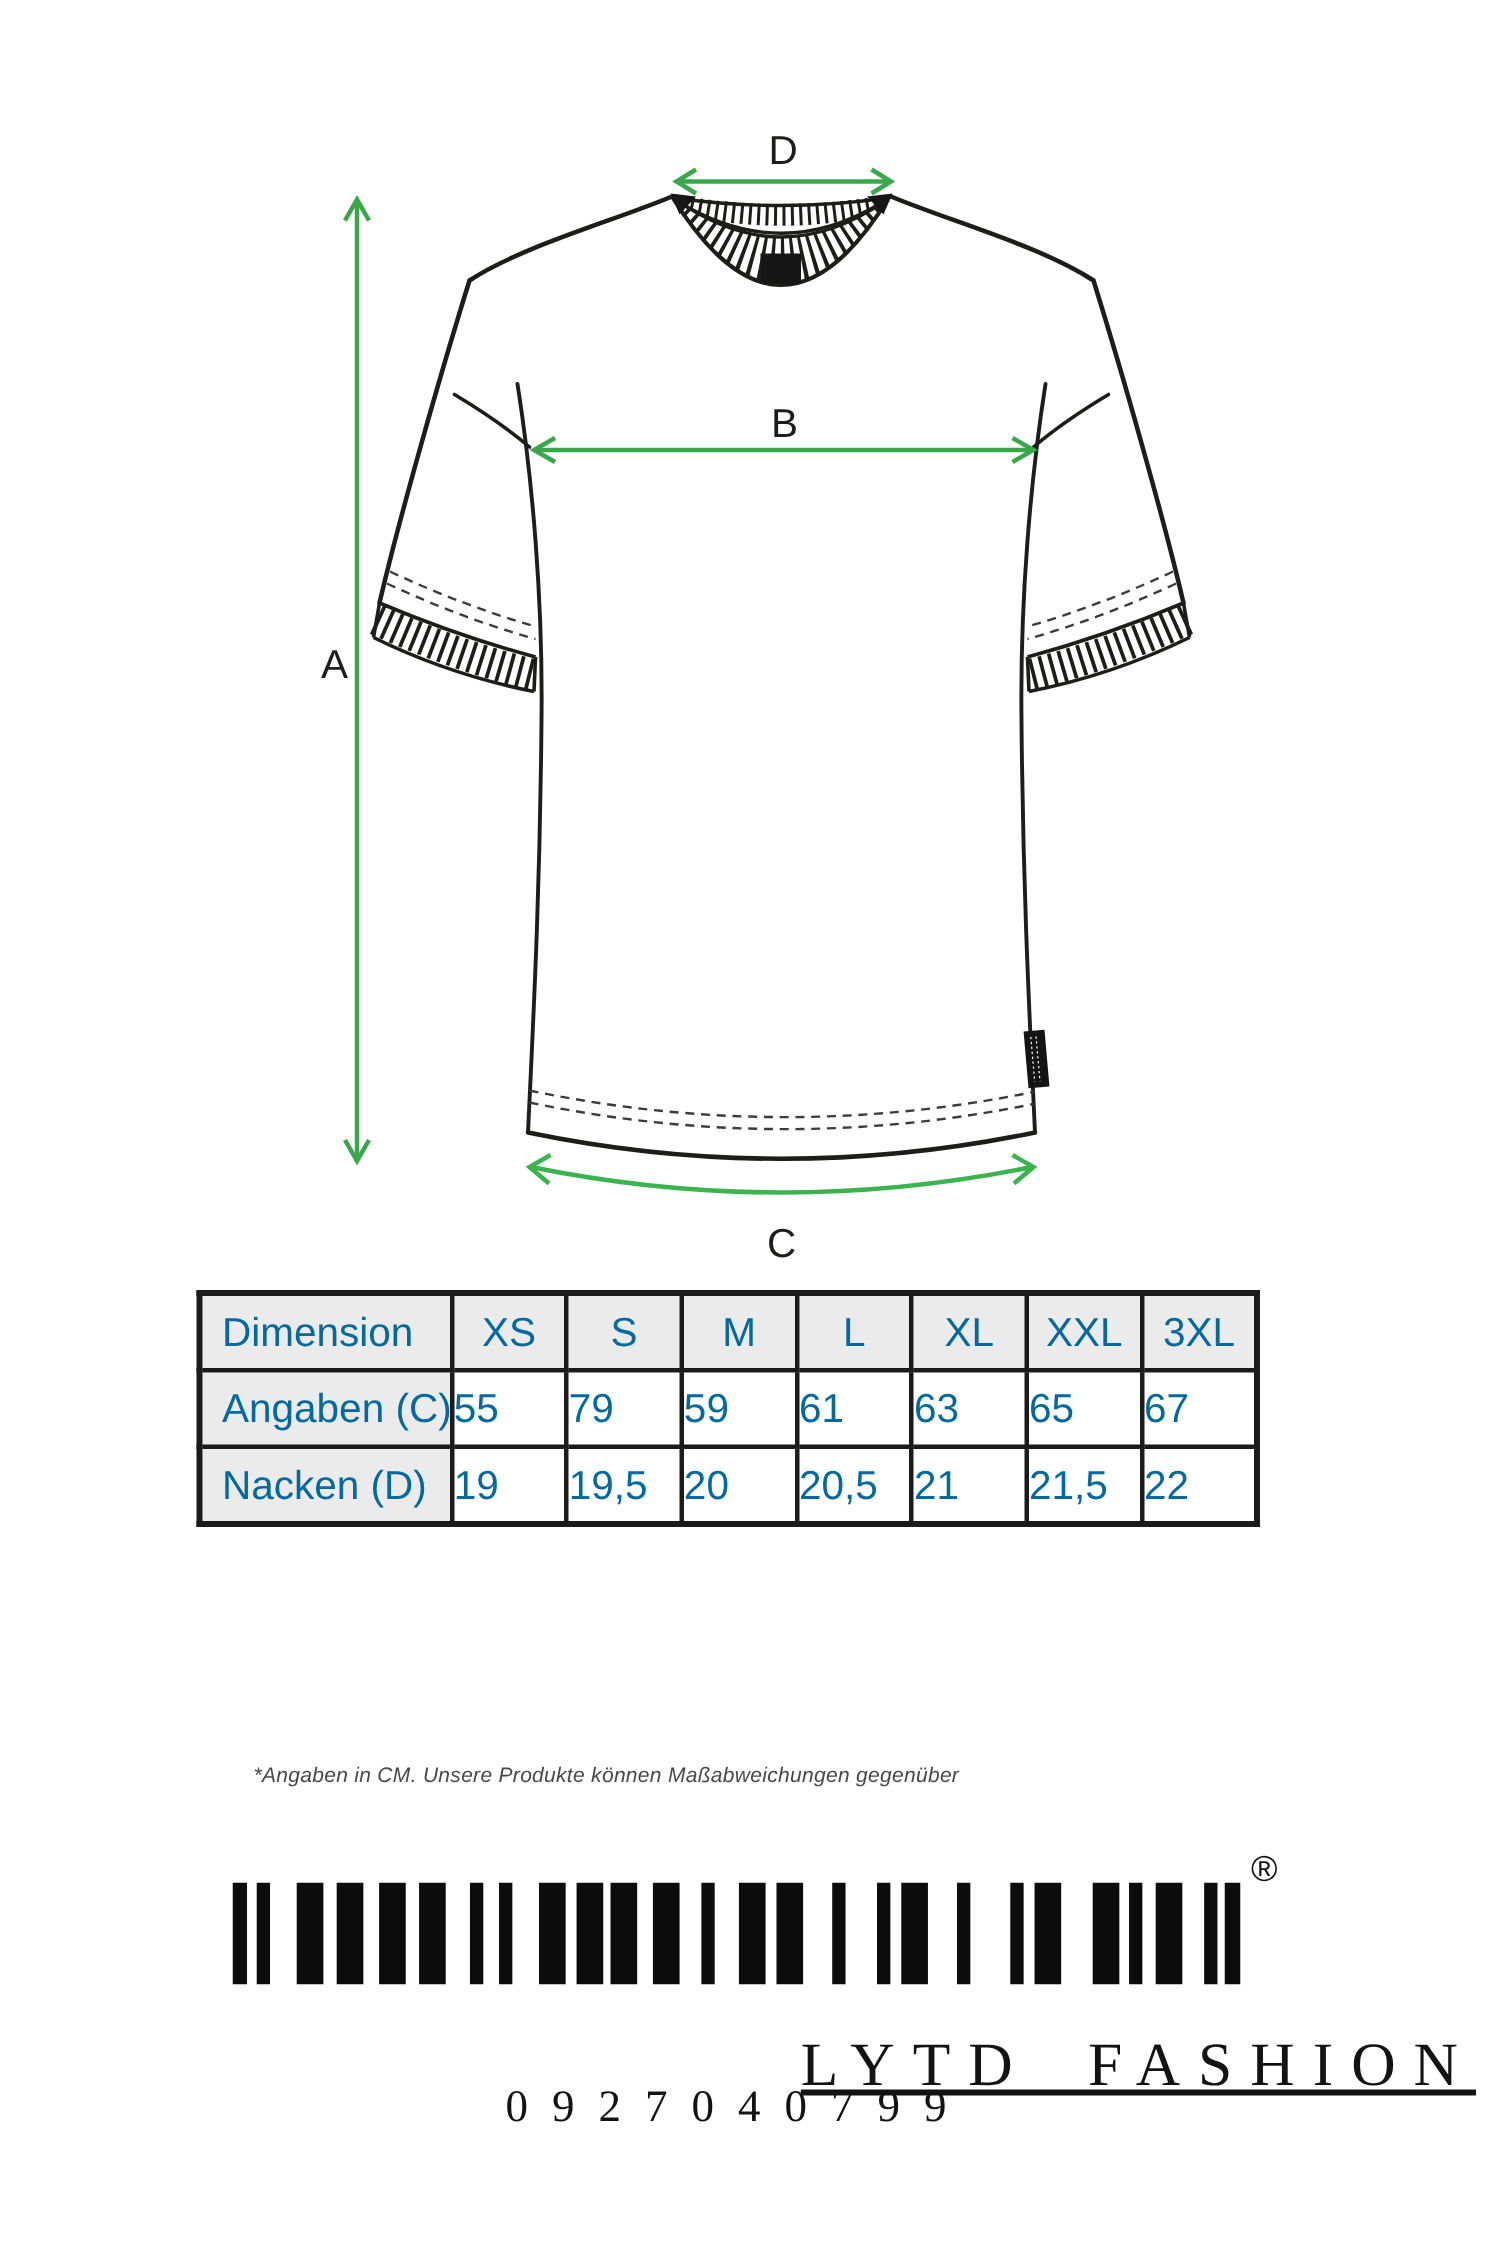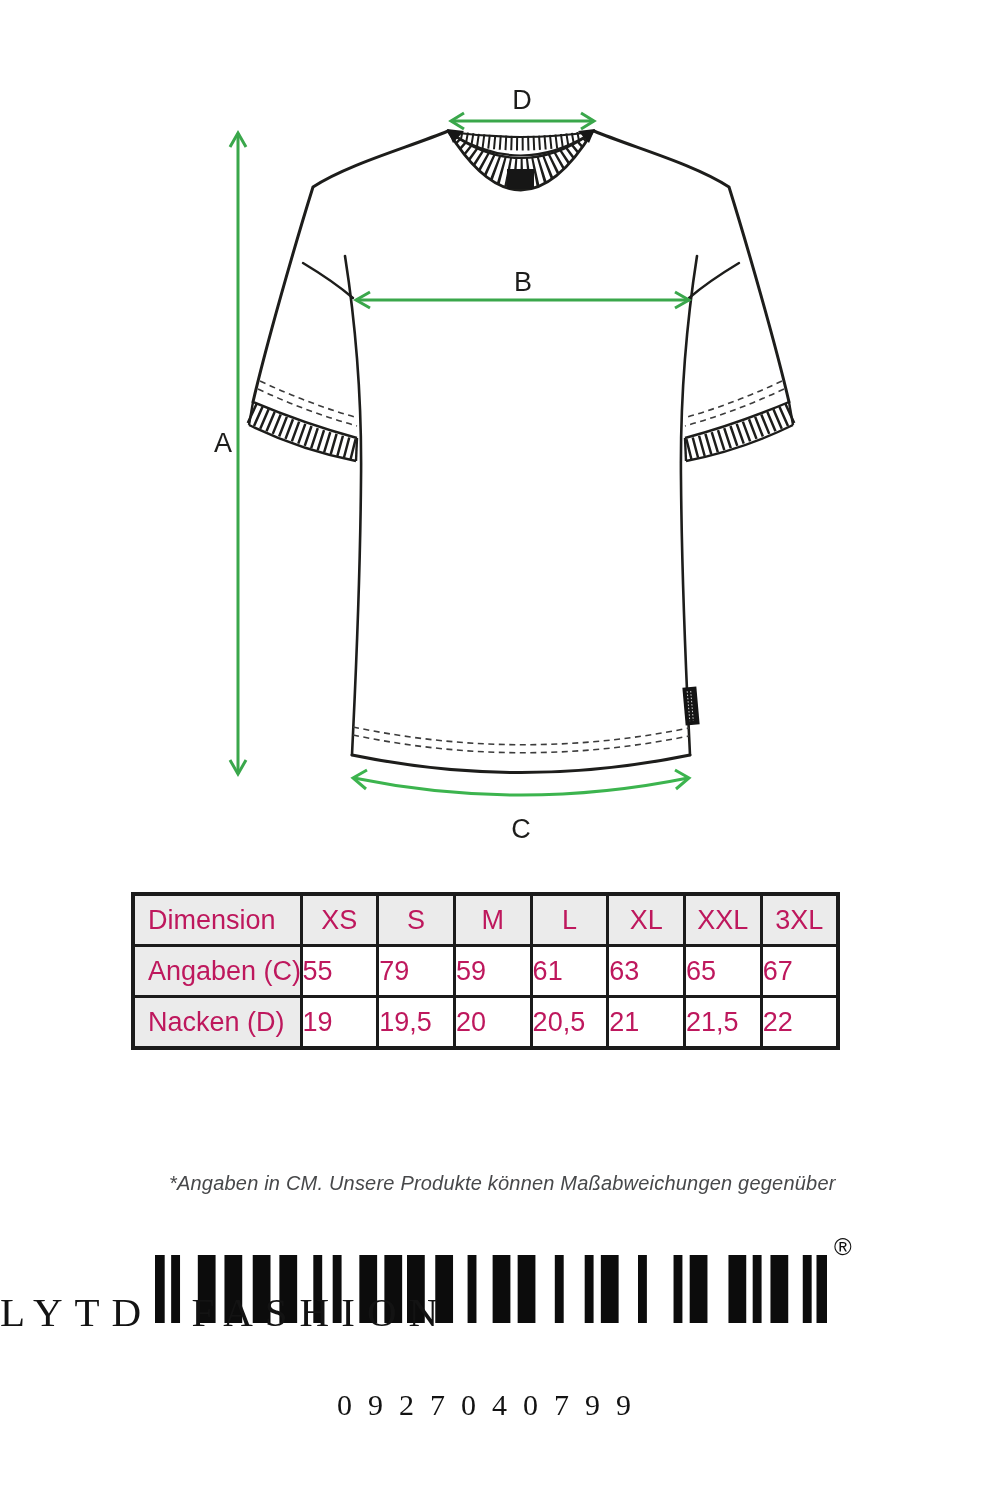--- a/index.html
+++ b/index.html
@@ -5,44 +5,44 @@
   html,body{margin:0;padding:0;background:#ffffff;}
   .page{
     position:relative; width:1000px; height:1502px; background:#ffffff;
     font-family:"Liberation Sans", sans-serif; overflow:hidden;
   }
   .shirt-svg{position:absolute; left:0; top:0;}
   
   .size-table{
     position:absolute; left:131px; top:860px; width:709px;
     border-collapse:collapse; table-layout:fixed;
-    font-size:27px; color:#be185d; border:4px solid #1b1b1b;margin-top:32px;
+    font-size:27px; color:#0369a1; border:4px solid #1b1b1b;
   }
   .size-table th, .size-table td{
     border:3px solid #1b1b1b; height:48px; padding:0;
     font-weight:normal; overflow:hidden; white-space:nowrap;
   }
   .size-table .lbl{ text-align:left; padding-left:13px; }
   .size-table .shade{ background:#ebebeb; }
   .size-table td{ background:#ffffff; }
   
   .disclaimer{
     position:absolute; left:169px; top:1170px; width:680px;
-    font-style:italic; font-size:20px; line-height:27.5px;
+    font-style:italic; font-size:14px; line-height:27.5px;
     letter-spacing:0.2px; color:#47484a;
   }
   
   .barcode{ position:absolute; left:155px; top:1255px; }
   .reg-mark{
     position:absolute; left:834px; top:1233px; font-size:24px; color:#111111;
   }
   .brand{
-    position:absolute; left:0; top:1288px; width:984px; text-align:left;
+    position:absolute; left:0; top:1352px; width:984px; text-align:right;
     font-family:"Liberation Serif", serif; font-size:41px; color:#131313;
-    letter-spacing:12px; word-spacing:16px; white-space:nowrap;
+    letter-spacing:12px; word-spacing:16px; white-space:nowrap;text-decoration:underline;
   }
   .code-digits{
     position:absolute; left:0; top:1388px; width:984px; text-align:center;
     font-family:"Liberation Serif", serif; font-size:30px; color:#131313;
     letter-spacing:16px; white-space:nowrap;
   }
 </style>
 </head>
 <body>
 

